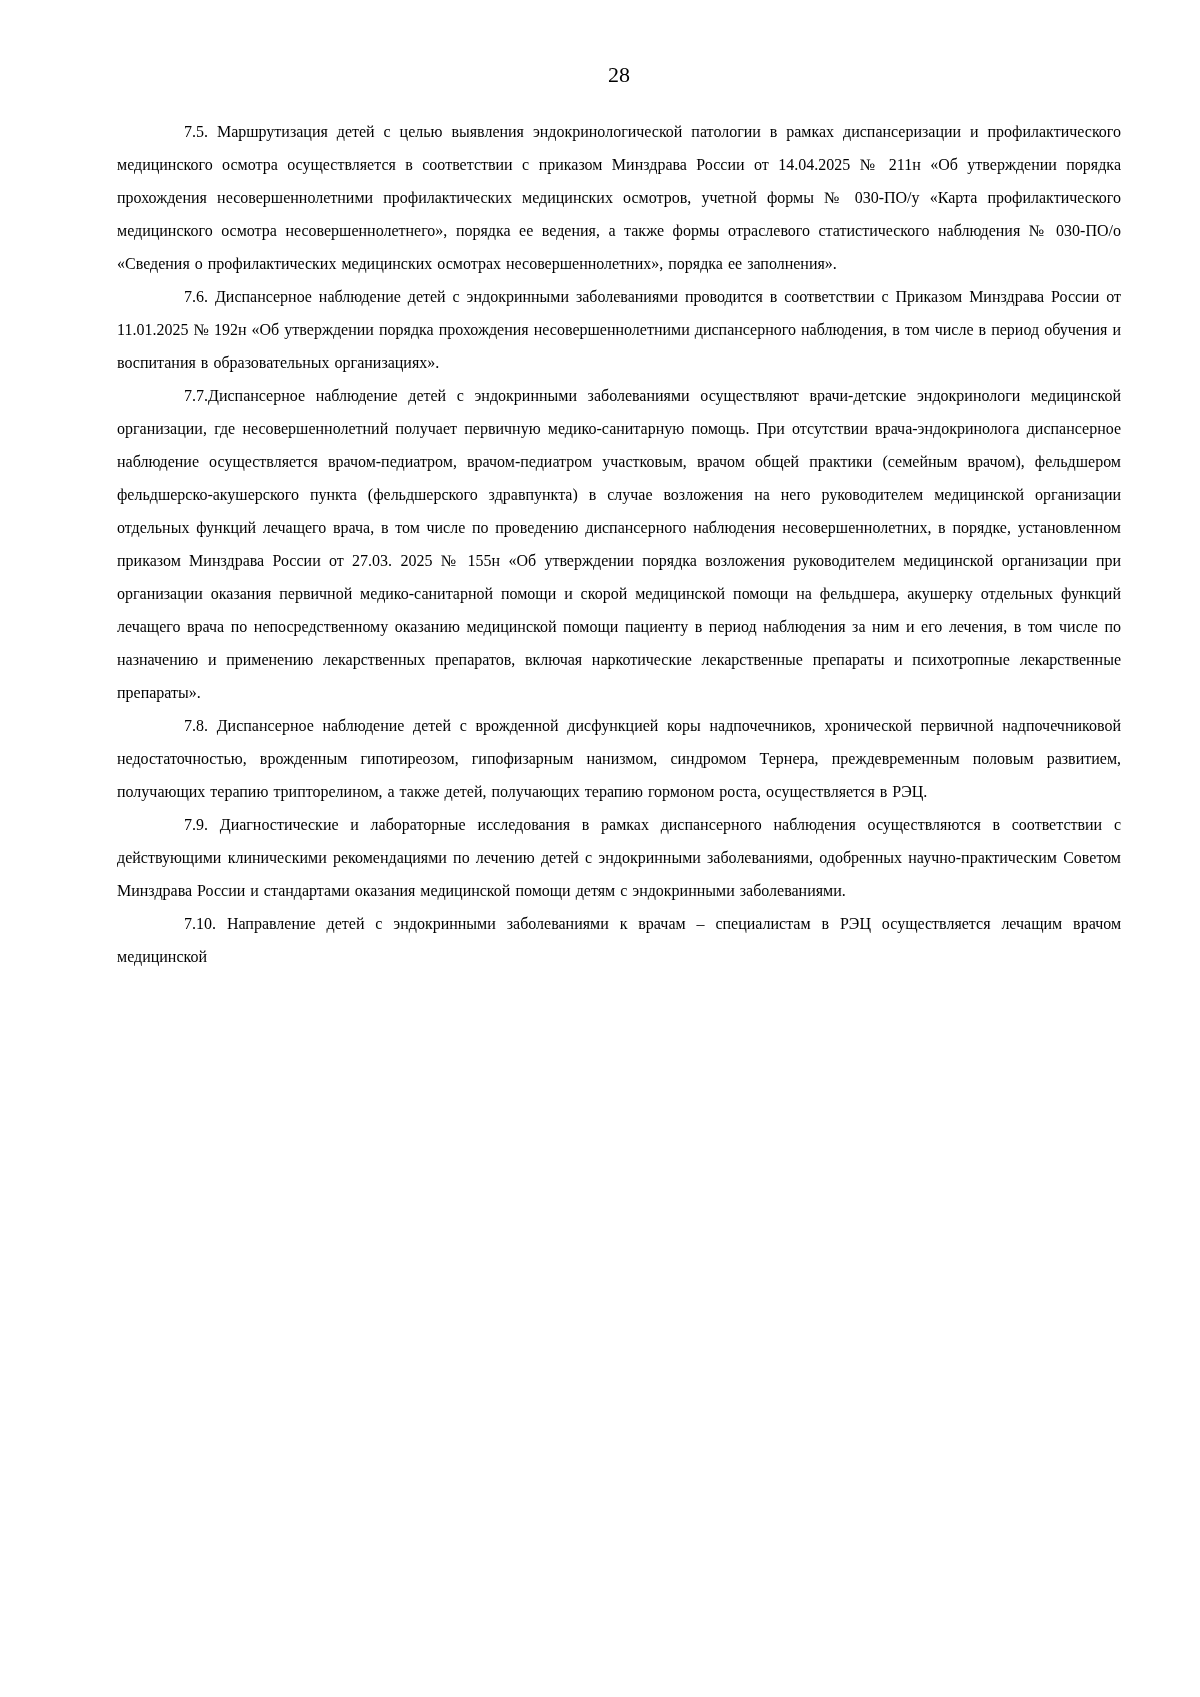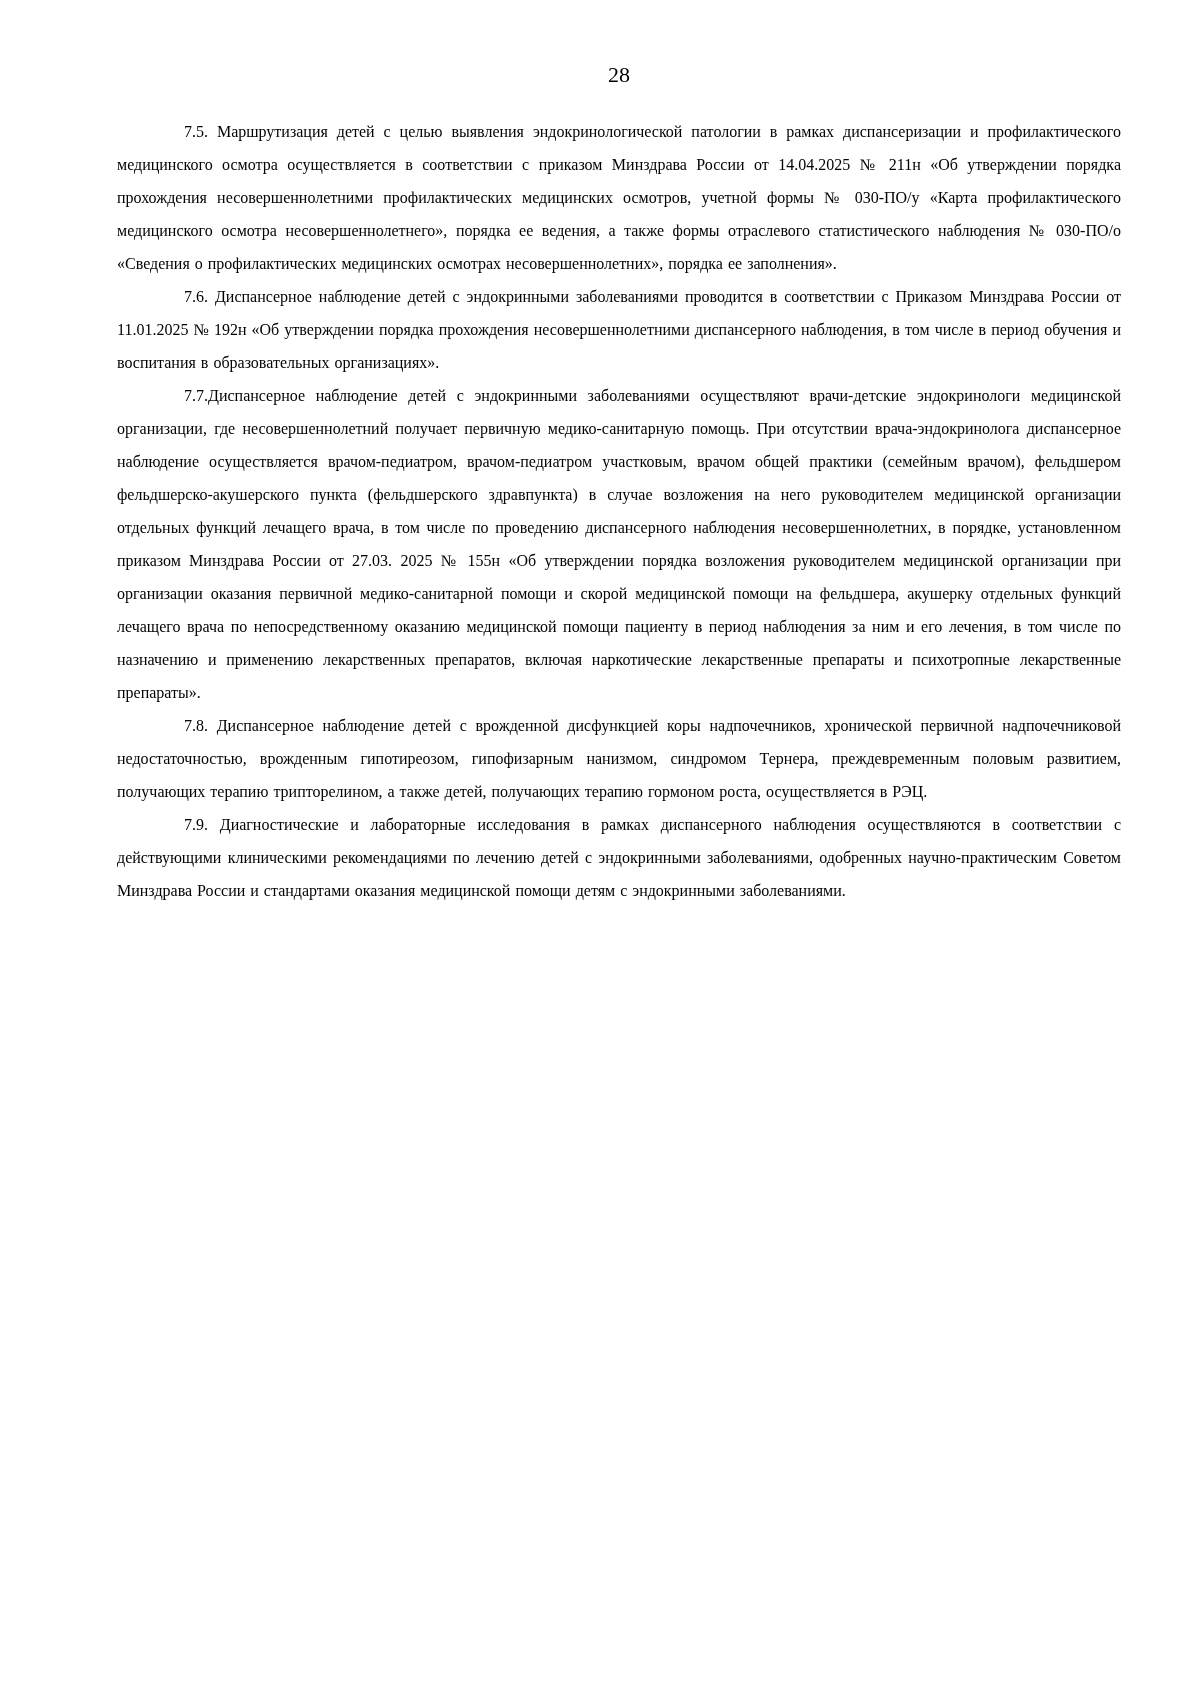--- a/index.html
+++ b/index.html
@@ -39,14 +39,15 @@
 
 <div class="page">
   <div class="page-number">28</div>
 
   <div class="body-text">
     <p>7.5. Маршрутизация детей с целью выявления эндокринологической патологии в рамках диспансеризации и профилактического медицинского осмотра осуществляется в соответствии с приказом Минздрава России от 14.04.2025 № 211н «Об утверждении порядка прохождения несовершеннолетними профилактических медицинских осмотров, учетной формы № 030-ПО/у «Карта профилактического медицинского осмотра несовершеннолетнего», порядка ее ведения, а также формы отраслевого статистического наблюдения № 030-ПО/о «Сведения о профилактических медицинских осмотрах несовершеннолетних», порядка ее заполнения».</p>
     <p>7.6. Диспансерное наблюдение детей с эндокринными заболеваниями проводится в соответствии с Приказом Минздрава России от 11.01.2025 № 192н «Об утверждении порядка прохождения несовершеннолетними диспансерного наблюдения, в том числе в период обучения и воспитания в образовательных организациях».</p>
     <p>7.7.Диспансерное наблюдение детей с эндокринными заболеваниями осуществляют врачи-детские эндокринологи медицинской организации, где несовершеннолетний получает первичную медико-санитарную помощь. При отсутствии врача-эндокринолога диспансерное наблюдение осуществляется врачом-педиатром, врачом-педиатром участковым, врачом общей практики (семейным врачом), фельдшером фельдшерско-акушерского пункта (фельдшерского здравпункта) в случае возложения на него руководителем медицинской организации отдельных функций лечащего врача, в том числе по проведению диспансерного наблюдения несовершеннолетних, в порядке, установленном приказом Минздрава России от 27.03. 2025 № 155н «Об утверждении порядка возложения руководителем медицинской организации при организации оказания первичной медико-санитарной помощи и скорой медицинской помощи на фельдшера, акушерку отдельных функций лечащего врача по непосредственному оказанию медицинской помощи пациенту в период наблюдения за ним и его лечения, в том числе по назначению и применению лекарственных препаратов, включая наркотические лекарственные препараты и психотропные лекарственные препараты».</p>
     <p>7.8. Диспансерное наблюдение детей с врожденной дисфункцией коры надпочечников, хронической первичной надпочечниковой недостаточностью, врожденным гипотиреозом, гипофизарным нанизмом, синдромом Тернера, преждевременным половым развитием, получающих терапию трипторелином, а также детей, получающих терапию гормоном роста, осуществляется в РЭЦ.</p>
     <p>7.9. Диагностические и лабораторные исследования в рамках диспансерного наблюдения осуществляются в соответствии с действующими клиническими рекомендациями по лечению детей с эндокринными заболеваниями, одобренных научно-практическим Советом Минздрава России и стандартами оказания медицинской помощи детям с эндокринными заболеваниями.</p>
+    <p>7.10. Направление детей с эндокринными заболеваниями к врачам – специалистам в РЭЦ осуществляется лечащим врачом медицинской</p>
   </div>
 </div>
 
 </body></html>

